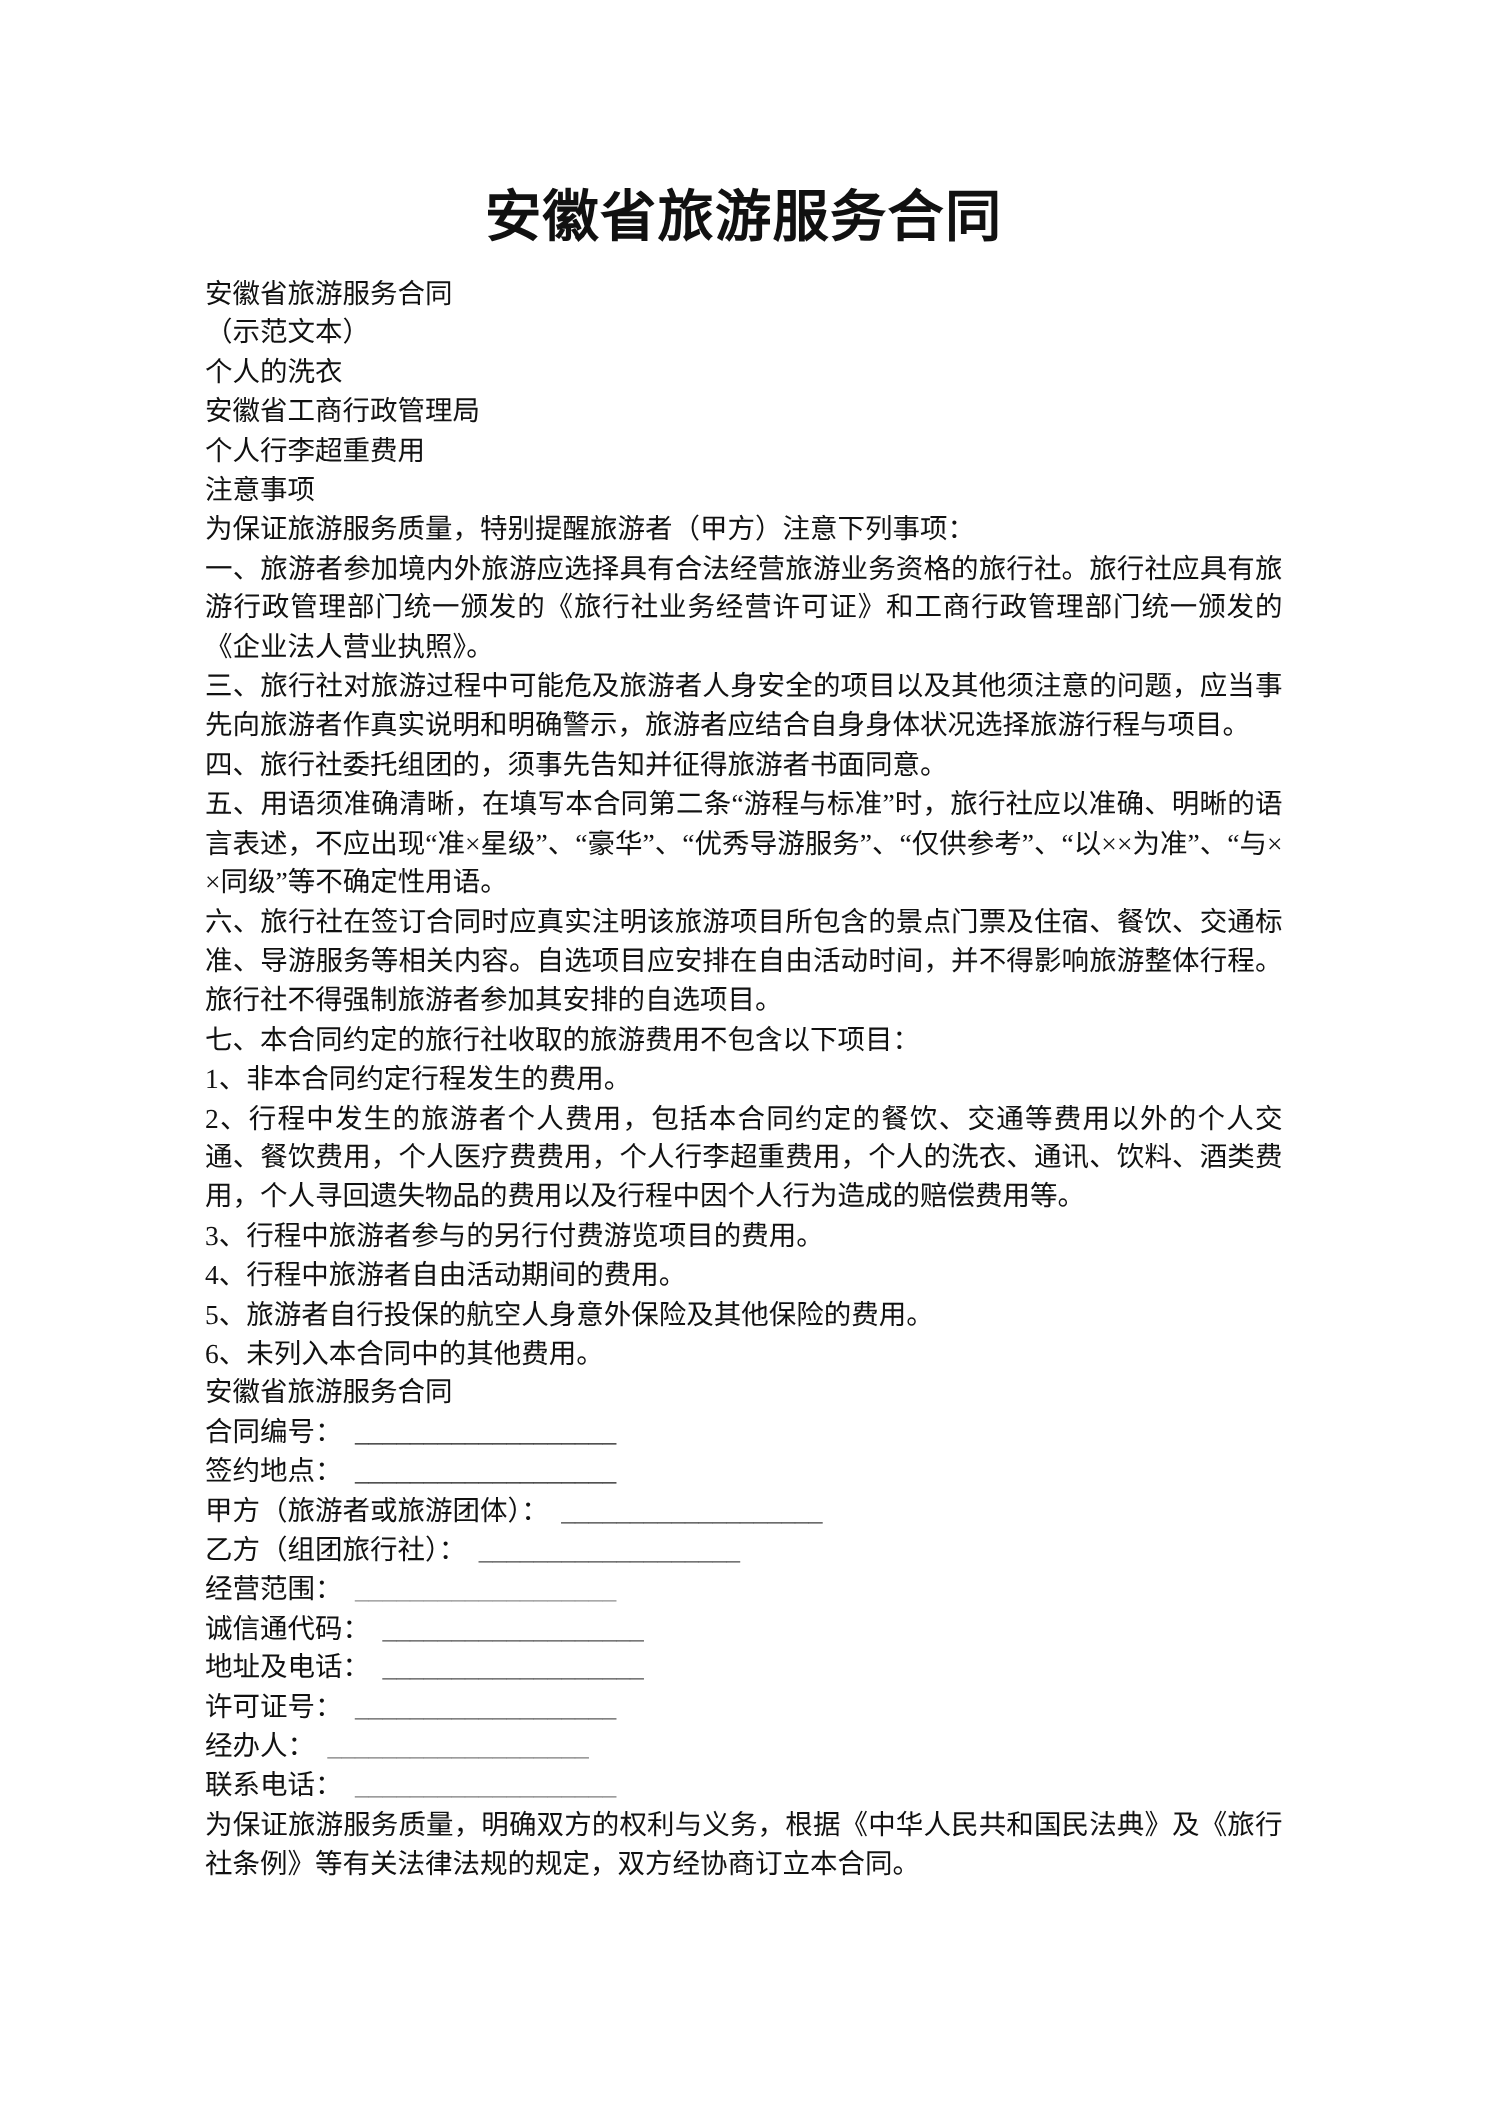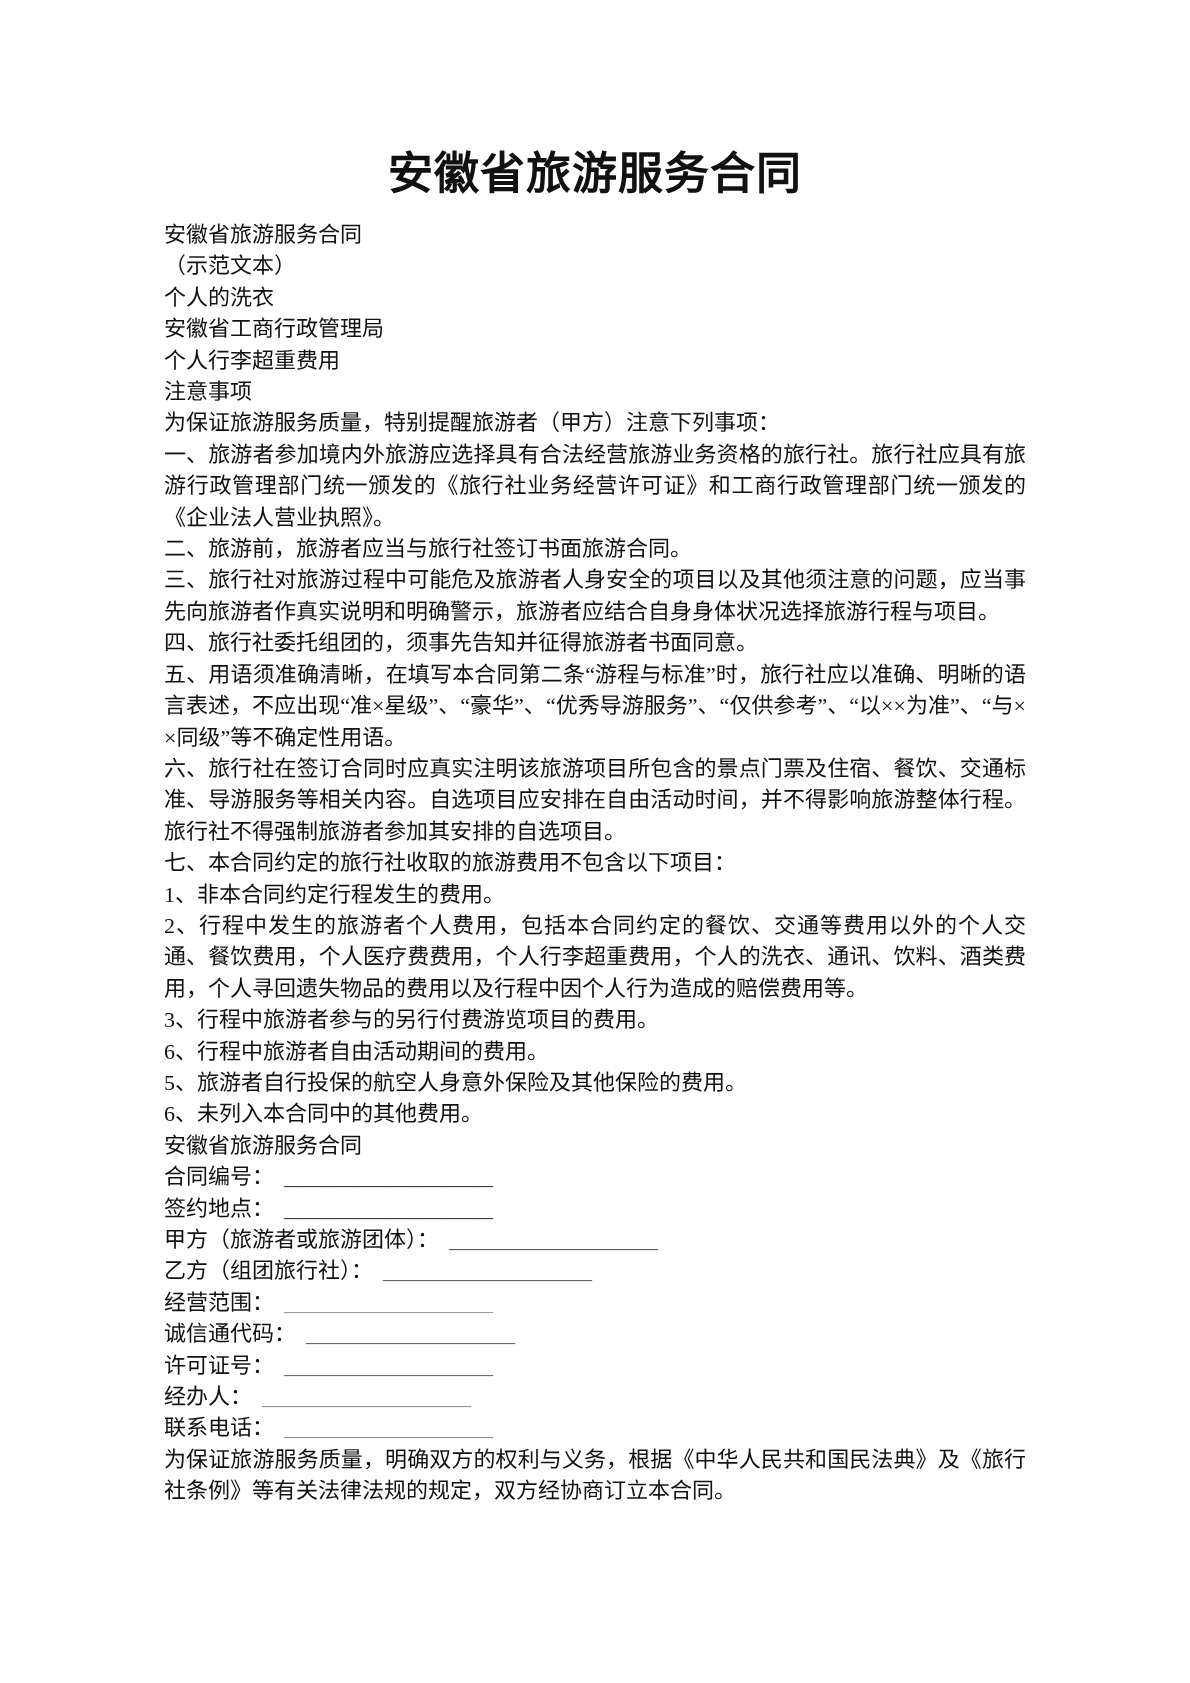--- a/index.html
+++ b/index.html
@@ -52,42 +52,42 @@
 
       <p class="line">安徽省旅游服务合同</p>
       <p class="line">（示范文本）</p>
       <p class="line">个人的洗衣</p>
       <p class="line">安徽省工商行政管理局</p>
       <p class="line">个人行李超重费用</p>
 
       <p class="line">注意事项</p>
       <p class="line">为保证旅游服务质量，特别提醒旅游者（甲方）注意下列事项：</p>
       <p class="line">一、旅游者参加境内外旅游应选择具有合法经营旅游业务资格的旅行社。旅行社应具有旅游行政管理部门统一颁发的《旅行社业务经营许可证》和工商行政管理部门统一颁发的《企业法人营业执照》。</p>
-      <p class="line">二、旅游前，旅游者应当与旅行社签订书面旅游合同。</p>
       <p class="line">三、旅行社对旅游过程中可能危及旅游者人身安全的项目以及其他须注意的问题，应当事先向旅游者作真实说明和明确警示，旅游者应结合自身身体状况选择旅游行程与项目。</p>
       <p class="line">四、旅行社委托组团的，须事先告知并征得旅游者书面同意。</p>
       <p class="line">五、用语须准确清晰，在填写本合同第二条“游程与标准”时，旅行社应以准确、明晰的语言表述，不应出现“准×星级”、“豪华”、“优秀导游服务”、“仅供参考”、“以××为准”、“与××同级”等不确定性用语。</p>
       <p class="line">六、旅行社在签订合同时应真实注明该旅游项目所包含的景点门票及住宿、餐饮、交通标准、导游服务等相关内容。自选项目应安排在自由活动时间，并不得影响旅游整体行程。旅行社不得强制旅游者参加其安排的自选项目。</p>
       <p class="line">七、本合同约定的旅行社收取的旅游费用不包含以下项目：</p>
 
       <p class="line">1、非本合同约定行程发生的费用。</p>
       <p class="line">2、行程中发生的旅游者个人费用，包括本合同约定的餐饮、交通等费用以外的个人交通、餐饮费用，个人医疗费费用，个人行李超重费用，个人的洗衣、通讯、饮料、酒类费用，个人寻回遗失物品的费用以及行程中因个人行为造成的赔偿费用等。</p>
       <p class="line">3、行程中旅游者参与的另行付费游览项目的费用。</p>
-      <p class="line">6、行程中旅游者自由活动期间的费用。</p>
+      <p class="line">4、行程中旅游者自由活动期间的费用。</p>
       <p class="line">5、旅游者自行投保的航空人身意外保险及其他保险的费用。</p>
       <p class="line">6、未列入本合同中的其他费用。</p>
 
       <p class="line">安徽省旅游服务合同</p>
 
       <p class="line field-row"><span class="field-label">合同编号：</span><span class="field-blank" style="color: rgb(47, 47, 47);">___________________</span></p>
       <p class="line field-row"><span class="field-label">签约地点：</span><span class="field-blank" style="color: rgb(47, 47, 47);">___________________</span></p>
       <p class="line field-row"><span class="field-label">甲方（旅游者或旅游团体）：</span><span class="field-blank" style="color: rgb(79, 79, 79);">___________________</span></p>
       <p class="line field-row"><span class="field-label">乙方（组团旅行社）：</span><span class="field-blank" style="color: rgb(90, 90, 90);">___________________</span></p>
       <p class="line field-row"><span class="field-label">经营范围：</span><span class="field-blank" style="color: rgb(154, 154, 154);">___________________</span></p>
       <p class="line field-row"><span class="field-label">诚信通代码：</span><span class="field-blank" style="color: rgb(95, 95, 95);">___________________</span></p>
+      <p class="line field-row"><span class="field-label">地址及电话：</span><span class="field-blank" style="color: rgb(95, 95, 95);">___________________</span></p>
       <p class="line field-row"><span class="field-label">许可证号：</span><span class="field-blank" style="color: rgb(106, 106, 106);">___________________</span></p>
       <p class="line field-row"><span class="field-label">经办人：</span><span class="field-blank" style="color: rgb(138, 138, 138);">___________________</span></p>
       <p class="line field-row"><span class="field-label">联系电话：</span><span class="field-blank" style="color: rgb(138, 138, 138);">___________________</span></p>
 
       <p class="line">为保证旅游服务质量，明确双方的权利与义务，根据《中华人民共和国民法典》及《旅行社条例》等有关法律法规的规定，双方经协商订立本合同。</p>
 
     </div>
   </div>
 </div>
 

